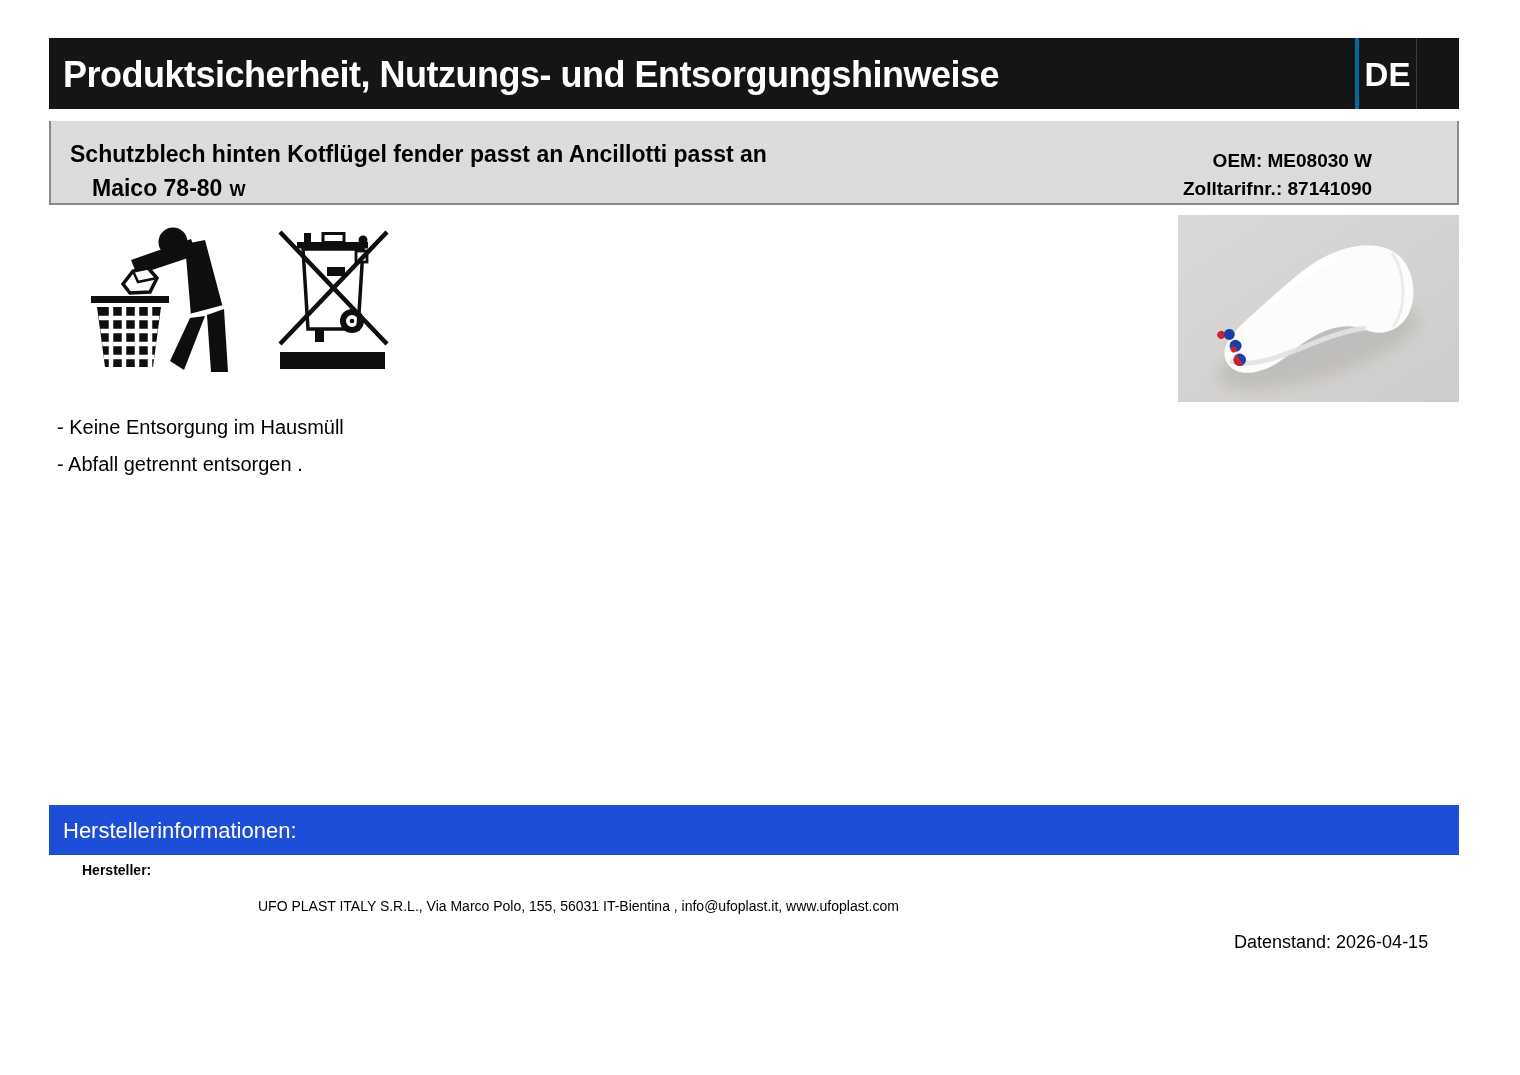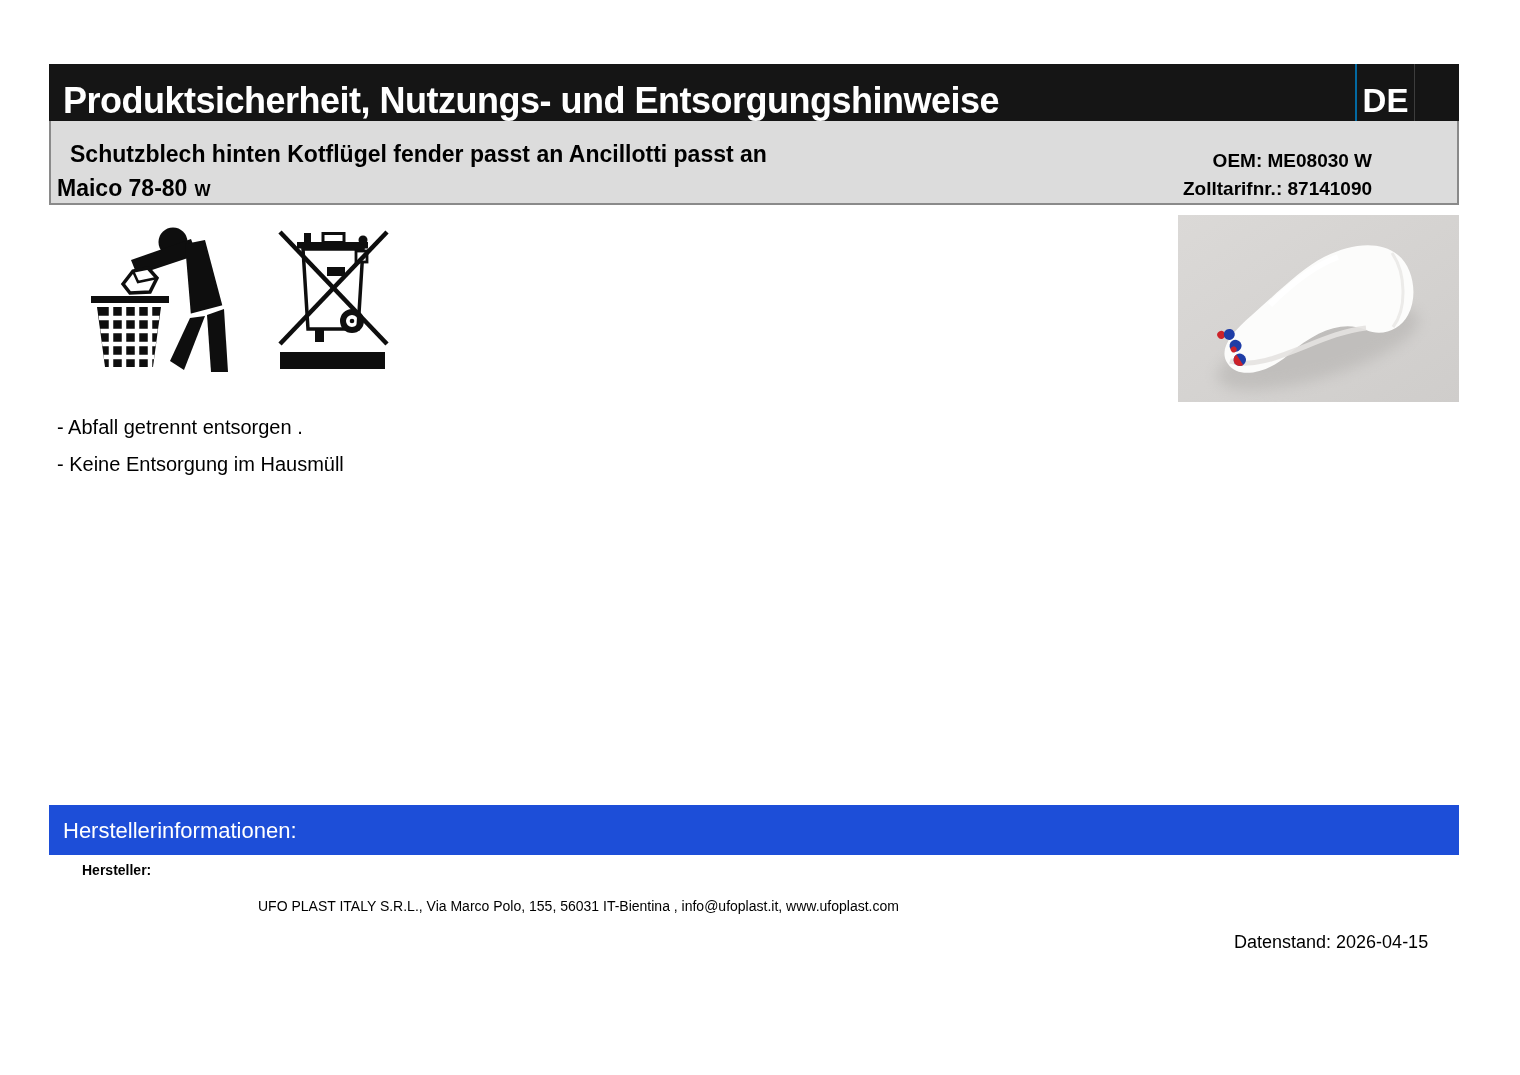--- a/index.html
+++ b/index.html
@@ -2,42 +2,42 @@
 <html><head>
 <meta charset="utf-8">
 <style>
   html,body{margin:0;padding:0;background:#ffffff;}
   .page{
     position:relative;width:1520px;height:1075px;background:#ffffff;overflow:hidden;
     font-family:"Liberation Sans", sans-serif;color:#000;
   }
   
   .header-bar{
-    position:absolute;left:49px;top:64px;width:1410px;height:71px;
+    position:absolute;left:49px;top:38px;width:1410px;height:71px;
     background:#151515;color:#fff;box-sizing:border-box;
   }
   .header-title{
     position:absolute;left:14px;top:0;height:71px;line-height:73px;
     font-size:36px;font-weight:bold;letter-spacing:-0.5px;white-space:nowrap;
   }
   .lang-cell{
     position:absolute;left:1306px;top:0;width:57px;height:71px;
-    border-left:2px solid #0369a1;border-right:1px solid #3d3d3d;
+    border-left:4px solid #0369a1;border-right:1px solid #3d3d3d;
     text-align:center;line-height:73px;font-size:33px;font-weight:bold;color:#fff;
   }
   
   .subtitle-bar{
     position:absolute;left:49px;top:121px;width:1410px;height:84px;
     background:#dcdcdc;border:2px solid #8a8a8a;border-top:none;box-sizing:border-box;
   }
   .product-line1{
     padding:16px 0 0 19px;font-size:23px;font-weight:bold;line-height:34px;white-space:nowrap;
   }
   .product-line2{
-    padding-left:6px;font-size:23px;font-weight:bold;line-height:34px;white-space:nowrap;
+    padding-left:6px;font-size:23px;font-weight:bold;line-height:34px;white-space:nowrap;margin-left:35px;
   }
   .product-line2 .w-suffix{font-size:17px;margin-left:7px;}
   .oem-block{
     position:absolute;left:1132px;top:26px;font-size:19px;font-weight:bold;line-height:28px;white-space:nowrap;text-align:right;
   }
   
   .icon-tidyman{position:absolute;left:90px;top:226px;width:142px;height:148px;}
   .icon-weee{position:absolute;left:277px;top:229px;width:113px;height:143px;}
   
   .photo{position:absolute;left:1178px;top:215px;width:281px;height:187px;}
@@ -139,22 +139,22 @@
       <circle cx="-6" cy="-16" r="4" fill="#cc2229"></circle>
       <circle cx="1" cy="-12" r="5.5" fill="#1f3da6"></circle>
       <circle cx="0" cy="1" r="6" fill="#1f3da6"></circle>
       <circle cx="-3.5" cy="3" r="3" fill="#cc2229"></circle>
       <circle cx="-4" cy="15" r="6.2" fill="#1f3da6"></circle>
       <path d="M-4,8.8 A6.2,6.2 0 0 0 -4,21.2 Z" fill="#cc2229"></path>
     </g>
   </svg>
 
   <div class="bullets">
+    <div>- Keine Entsorgung im Hausmüll</div>
     <div>- Abfall getrennt entsorgen .</div>
-    <div>- Keine Entsorgung im Hausmüll</div>
   </div>
 
   <div class="mfr-bar">
     <div class="mfr-heading">Herstellerinformationen:</div>
   </div>
 
   <span class="mfr-label">Hersteller:</span>
   <span class="mfr-value">UFO PLAST ITALY S.R.L., Via Marco Polo, 155, 56031 IT-Bientina , info@ufoplast.it, www.ufoplast.com</span>
 
   <div class="datenstand">Datenstand: 2026-04-15</div>

